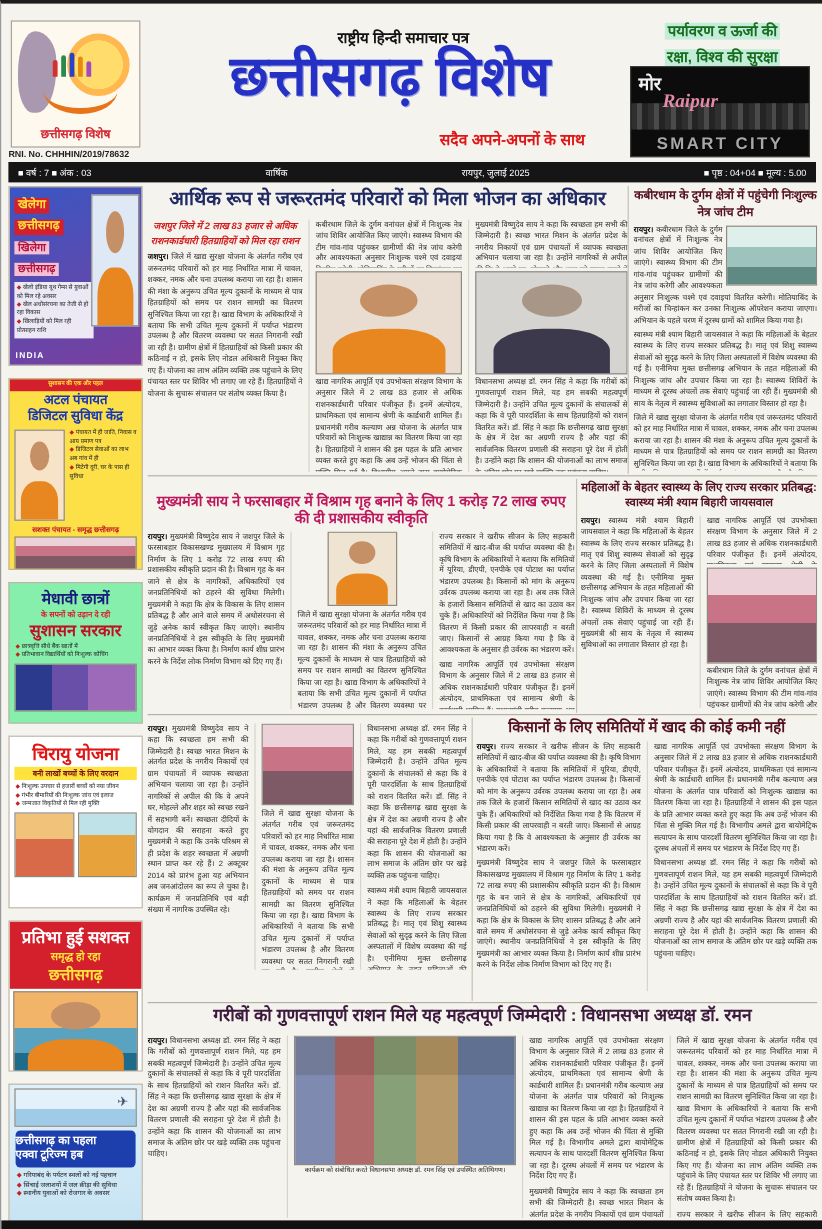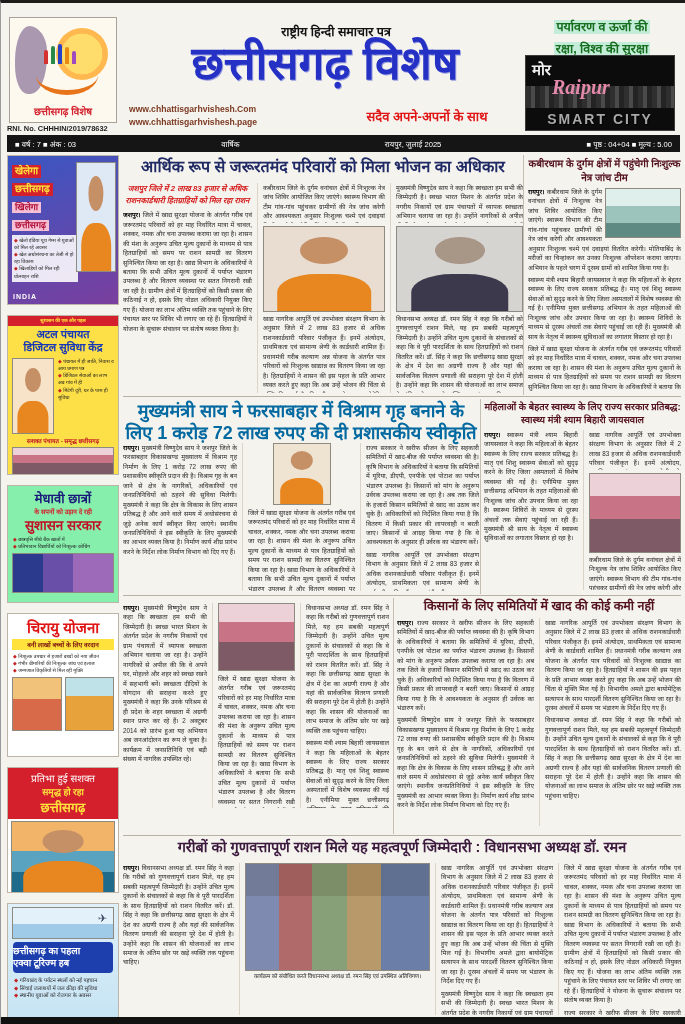--- a/index.html
+++ b/index.html
@@ -25,21 +25,21 @@
               color:#2531c4;text-shadow:1px 1px 0 #9aa0e0;line-height:1.4;}
   .sites{left:128px;top:100px;font-size:8.6px;font-weight:bold;color:#7b3a22;line-height:1.55;}
   .tagline{left:330px;top:104px;width:192px;text-align:center;font-size:13px;font-weight:bold;color:#e01616;}
   .eco{left:522px;top:12px;width:158px;text-align:center;line-height:1.4;}
   .eco span{background:#c4edd9;color:#166e1e;font-weight:bold;font-size:12.5px;padding:0 2px;}
   .smart{left:524px;top:52px;width:148px;height:74px;background:#0c0c0c;border:1px solid #3c3c3c;overflow:hidden;}
   .crowd{position:absolute;left:0;right:0;top:30px;height:22px;opacity:.8;
          background:repeating-linear-gradient(90deg,#383838 0 5px,#5a5a5a 5px 9px,#2a2a2a 9px 14px);}
   .mor{position:absolute;left:6px;top:3px;font-size:15px;font-weight:bold;color:#f0f0f0;}
   .raipur{position:absolute;left:26px;top:20px;font-family:"Liberation Serif",serif;font-style:italic;
-          font-size:20px;font-weight:bold;color:#e489aa;}
+          font-size:16px;font-weight:bold;color:#e489aa;}
   .scity{position:absolute;left:0;right:0;bottom:3px;text-align:center;font-size:14px;font-weight:bold;
          color:#a8a8a8;letter-spacing:2px;text-shadow:1px 1px 0 #000;}
   .infobar{left:6px;top:132px;width:673px;height:17px;background:#151515;color:#fff;
            display:flex;align-items:center;justify-content:space-between;
            font-size:7.6px;padding:0 8px;box-sizing:border-box;}
   
   .sidebar{left:6px;top:152px;width:112px;display:flex;flex-direction:column;gap:10px;}
   .ad{position:relative;border:1px solid #bdb5a8;box-sizing:border-box;overflow:hidden;}
   .band{display:inline-block;font-weight:bold;padding:0 3px;line-height:1.25;}
   .tiny{font-size:4.9px;line-height:1.45;color:#222;}
@@ -93,24 +93,20 @@
         <i style="height:17px;background:#e88a10"></i>
       <i style="height:13px;background:#a04ac0"></i>
     </div>
     <div class="logo-arc"></div>
     <div class="logo-cap">छत्तीसगढ़ विशेष</div>
   </div>
   <div class="abs rni">RNI. No. CHHHIN/2019/78632</div>
 
   <div class="abs kicker">राष्ट्रीय हिन्दी समाचार पत्र</div>
   <div class="abs mast-title">छत्तीसगढ़ विशेष</div>
-  <div class="abs sites">
-    <div>www.chhattisgarhvishesh.Com</div>
-    <div>www.chhattisgarhvishesh.page</div>
-  </div>
   <div class="abs tagline">सदैव अपने-अपनों के साथ</div>
 
   <div class="abs eco">
     <span>पर्यावरण व ऊर्जा की</span><br>
     <span>रक्षा, विश्व की सुरक्षा</span>
   </div>
   <div class="abs smart">
     <div class="crowd"></div>
     <span class="mor">मोर</span>
     <span class="raipur">Raipur</span>
@@ -182,21 +178,21 @@
         <div class="tiny b">जन्मजात विकृतियों से मिल रही मुक्ति</div>
       </div>
       <div style="display:flex;gap:3px;margin:2px 4px">
         <div class="ph" style="flex:1;height:52px;background:linear-gradient(180deg,#f0c27a 0 40%,#d86a4a 40% 100%)"></div>
         <div class="ph" style="flex:1;height:52px;background:linear-gradient(180deg,#bfe2e8 0 35%,#e8a23b 35% 100%)"></div>
       </div>
     </div>
 
     <div class="ad" style="height:126px;background:#fff">
       <div style="background:#d41f2c;text-align:center;padding:3px 2px">
-        <div style="color:#ffffff;font-size:10px;font-weight:normal">प्रतिभा हुई सशक्त</div>
+        <div style="color:#ffffff;font-size:14px;font-weight:bold">प्रतिभा हुई सशक्त</div>
         <div style="color:#ffe23b;font-size:9px;font-weight:bold">समृद्ध हो रहा</div>
         <div style="color:#ffe23b;font-size:13px;font-weight:bold">छत्तीसगढ़</div>
       </div>
       <div class="ph ph-river portrait" style="height:70px;margin:2px 3px;background-color:#f1b469"></div>
     </div>
 
     <div class="ad" style="height:152px;background:linear-gradient(180deg,#dff0fa,#bfe0f2)">
       <div class="ph ph-sky" style="height:30px;margin:3px 4px;position:relative">
         <span style="position:absolute;right:6px;top:4px;font-size:11px;color:#44506a">✈</span>
       </div>
@@ -240,21 +236,21 @@
   <div class="abs" style="left:527px;top:154px;width:153px">
     <div class="headline hl-maroon" style="font-size:10px;line-height:1.35">कबीरधाम के दुर्गम क्षेत्रों में पहुंचेगी निःशुल्क नेत्र जांच टीम</div>
     <div style="height:205px;overflow:hidden;margin-top:3px">
       <div class="ph ph-eye" style="float:right;width:74px;height:48px;margin:1px 0 2px 3px"></div>
       <p class="bt"><b class="dl">रायपुर।</b> <span>कबीरधाम जिले के दुर्गम वनांचल क्षेत्रों में निःशुल्क नेत्र जांच शिविर आयोजित किए जाएंगे। स्वास्थ्य विभाग की टीम गांव-गांव पहुंचकर ग्रामीणों की नेत्र जांच करेगी और आवश्यकता अनुसार निःशुल्क चश्मे एवं दवाइयां वितरित करेगी। मोतियाबिंद के मरीजों का चिन्हांकन कर उनका निःशुल्क ऑपरेशन कराया जाएगा। अभियान के पहले चरण में दूरस्थ ग्रामों को शामिल किया गया है।</span></p>
       <p class="bt">स्वास्थ्य मंत्री श्याम बिहारी जायसवाल ने कहा कि महिलाओं के बेहतर स्वास्थ्य के लिए राज्य सरकार प्रतिबद्ध है। मातृ एवं शिशु स्वास्थ्य सेवाओं को सुदृढ़ करने के लिए जिला अस्पतालों में विशेष व्यवस्था की गई है। एनीमिया मुक्त छत्तीसगढ़ अभियान के तहत महिलाओं की निःशुल्क जांच और उपचार किया जा रहा है। स्वास्थ्य शिविरों के माध्यम से दूरस्थ अंचलों तक सेवाएं पहुंचाई जा रही हैं। मुख्यमंत्री श्री साय के नेतृत्व में स्वास्थ्य सुविधाओं का लगातार विस्तार हो रहा है।</p>
       <p class="bt">जिले में खाद्य सुरक्षा योजना के अंतर्गत गरीब एवं जरूरतमंद परिवारों को हर माह निर्धारित मात्रा में चावल, शक्कर, नमक और चना उपलब्ध कराया जा रहा है। शासन की मंशा के अनुरूप उचित मूल्य दुकानों के माध्यम से पात्र हितग्राहियों को समय पर राशन सामग्री का वितरण सुनिश्चित किया जा रहा है। खाद्य विभाग के अधिकारियों ने बताया कि सभी उचित मूल्य दुकानों में पर्याप्त भंडारण उपलब्ध है और वितरण व्यवस्था पर सतत निगरानी रखी जा रही है। ग्रामीण क्षेत्रों में हितग्राहियों को किसी प्रकार की कठिनाई न हो, इसके लिए नोडल अधिकारी नियुक्त किए गए हैं। योजना का लाभ अंतिम व्यक्ति तक पहुंचाने के लिए पंचायत स्तर पर शिविर भी लगाए जा रहे हैं। हितग्राहियों ने योजना के सुचारू संचालन पर संतोष व्यक्त किया है।</p>
     </div>
   </div>
 
-  <div class="abs headline hl-maroon" style="left:122px;top:398px;width:356px;font-size:18px;color:#0369a1">मुख्यमंत्री साय ने फरसाबहार में विश्राम गृह बनाने के लिए 1 करोड़ 72 लाख रुपए की दी प्रशासकीय स्वीकृति</div>
+  <div class="abs headline hl-maroon" style="left:122px;top:408px;width:356px;font-size:12px;color:#be185d">मुख्यमंत्री साय ने फरसाबहार में विश्राम गृह बनाने के लिए 1 करोड़ 72 लाख रुपए की दी प्रशासकीय स्वीकृति</div>
   <div class="abs arow" style="left:122px;top:440px;width:356px;height:148px">
     <div class="acol" style="width:119px">
       <p class="bt"><b class="dl">रायपुर।</b> <span>मुख्यमंत्री विष्णुदेव साय ने जशपुर जिले के फरसाबहार विकासखण्ड मुख्यालय में विश्राम गृह निर्माण के लिए 1 करोड़ 72 लाख रुपए की प्रशासकीय स्वीकृति प्रदान की है। विश्राम गृह के बन जाने से क्षेत्र के नागरिकों, अधिकारियों एवं जनप्रतिनिधियों को ठहरने की सुविधा मिलेगी। मुख्यमंत्री ने कहा कि क्षेत्र के विकास के लिए शासन प्रतिबद्ध है और आने वाले समय में अधोसंरचना से जुड़े अनेक कार्य स्वीकृत किए जाएंगे। स्थानीय जनप्रतिनिधियों ने इस स्वीकृति के लिए मुख्यमंत्री का आभार व्यक्त किया है। निर्माण कार्य शीघ्र प्रारंभ करने के निर्देश लोक निर्माण विभाग को दिए गए हैं।</span></p>
     </div>
     <div class="acol" style="width:118px">
       <div class="ph portrait" style="width:56px;height:60px;margin:0 auto 3px auto;background:#efe4d2"></div>
       <p class="bt">जिले में खाद्य सुरक्षा योजना के अंतर्गत गरीब एवं जरूरतमंद परिवारों को हर माह निर्धारित मात्रा में चावल, शक्कर, नमक और चना उपलब्ध कराया जा रहा है। शासन की मंशा के अनुरूप उचित मूल्य दुकानों के माध्यम से पात्र हितग्राहियों को समय पर राशन सामग्री का वितरण सुनिश्चित किया जा रहा है। खाद्य विभाग के अधिकारियों ने बताया कि सभी उचित मूल्य दुकानों में पर्याप्त भंडारण उपलब्ध है और वितरण व्यवस्था पर सतत निगरानी रखी जा रही है। ग्रामीण क्षेत्रों में हितग्राहियों को किसी प्रकार की कठिनाई न हो, इसके लिए नोडल अधिकारी नियुक्त किए गए हैं। योजना का लाभ अंतिम व्यक्ति तक पहुंचाने के लिए पंचायत स्तर पर शिविर भी लगाए जा रहे हैं। हितग्राहियों ने योजना के सुचारू संचालन पर संतोष व्यक्त किया है।</p>
     </div>
     <div class="acol" style="width:119px">
       <p class="bt">राज्य सरकार ने खरीफ सीजन के लिए सहकारी समितियों में खाद-बीज की पर्याप्त व्यवस्था की है। कृषि विभाग के अधिकारियों ने बताया कि समितियों में यूरिया, डीएपी, एनपीके एवं पोटाश का पर्याप्त भंडारण उपलब्ध है। किसानों को मांग के अनुरूप उर्वरक उपलब्ध कराया जा रहा है। अब तक जिले के हजारों किसान समितियों से खाद का उठाव कर चुके हैं। अधिकारियों को निर्देशित किया गया है कि वितरण में किसी प्रकार की लापरवाही न बरती जाए। किसानों से आग्रह किया गया है कि वे आवश्यकता के अनुसार ही उर्वरक का भंडारण करें।</p>

